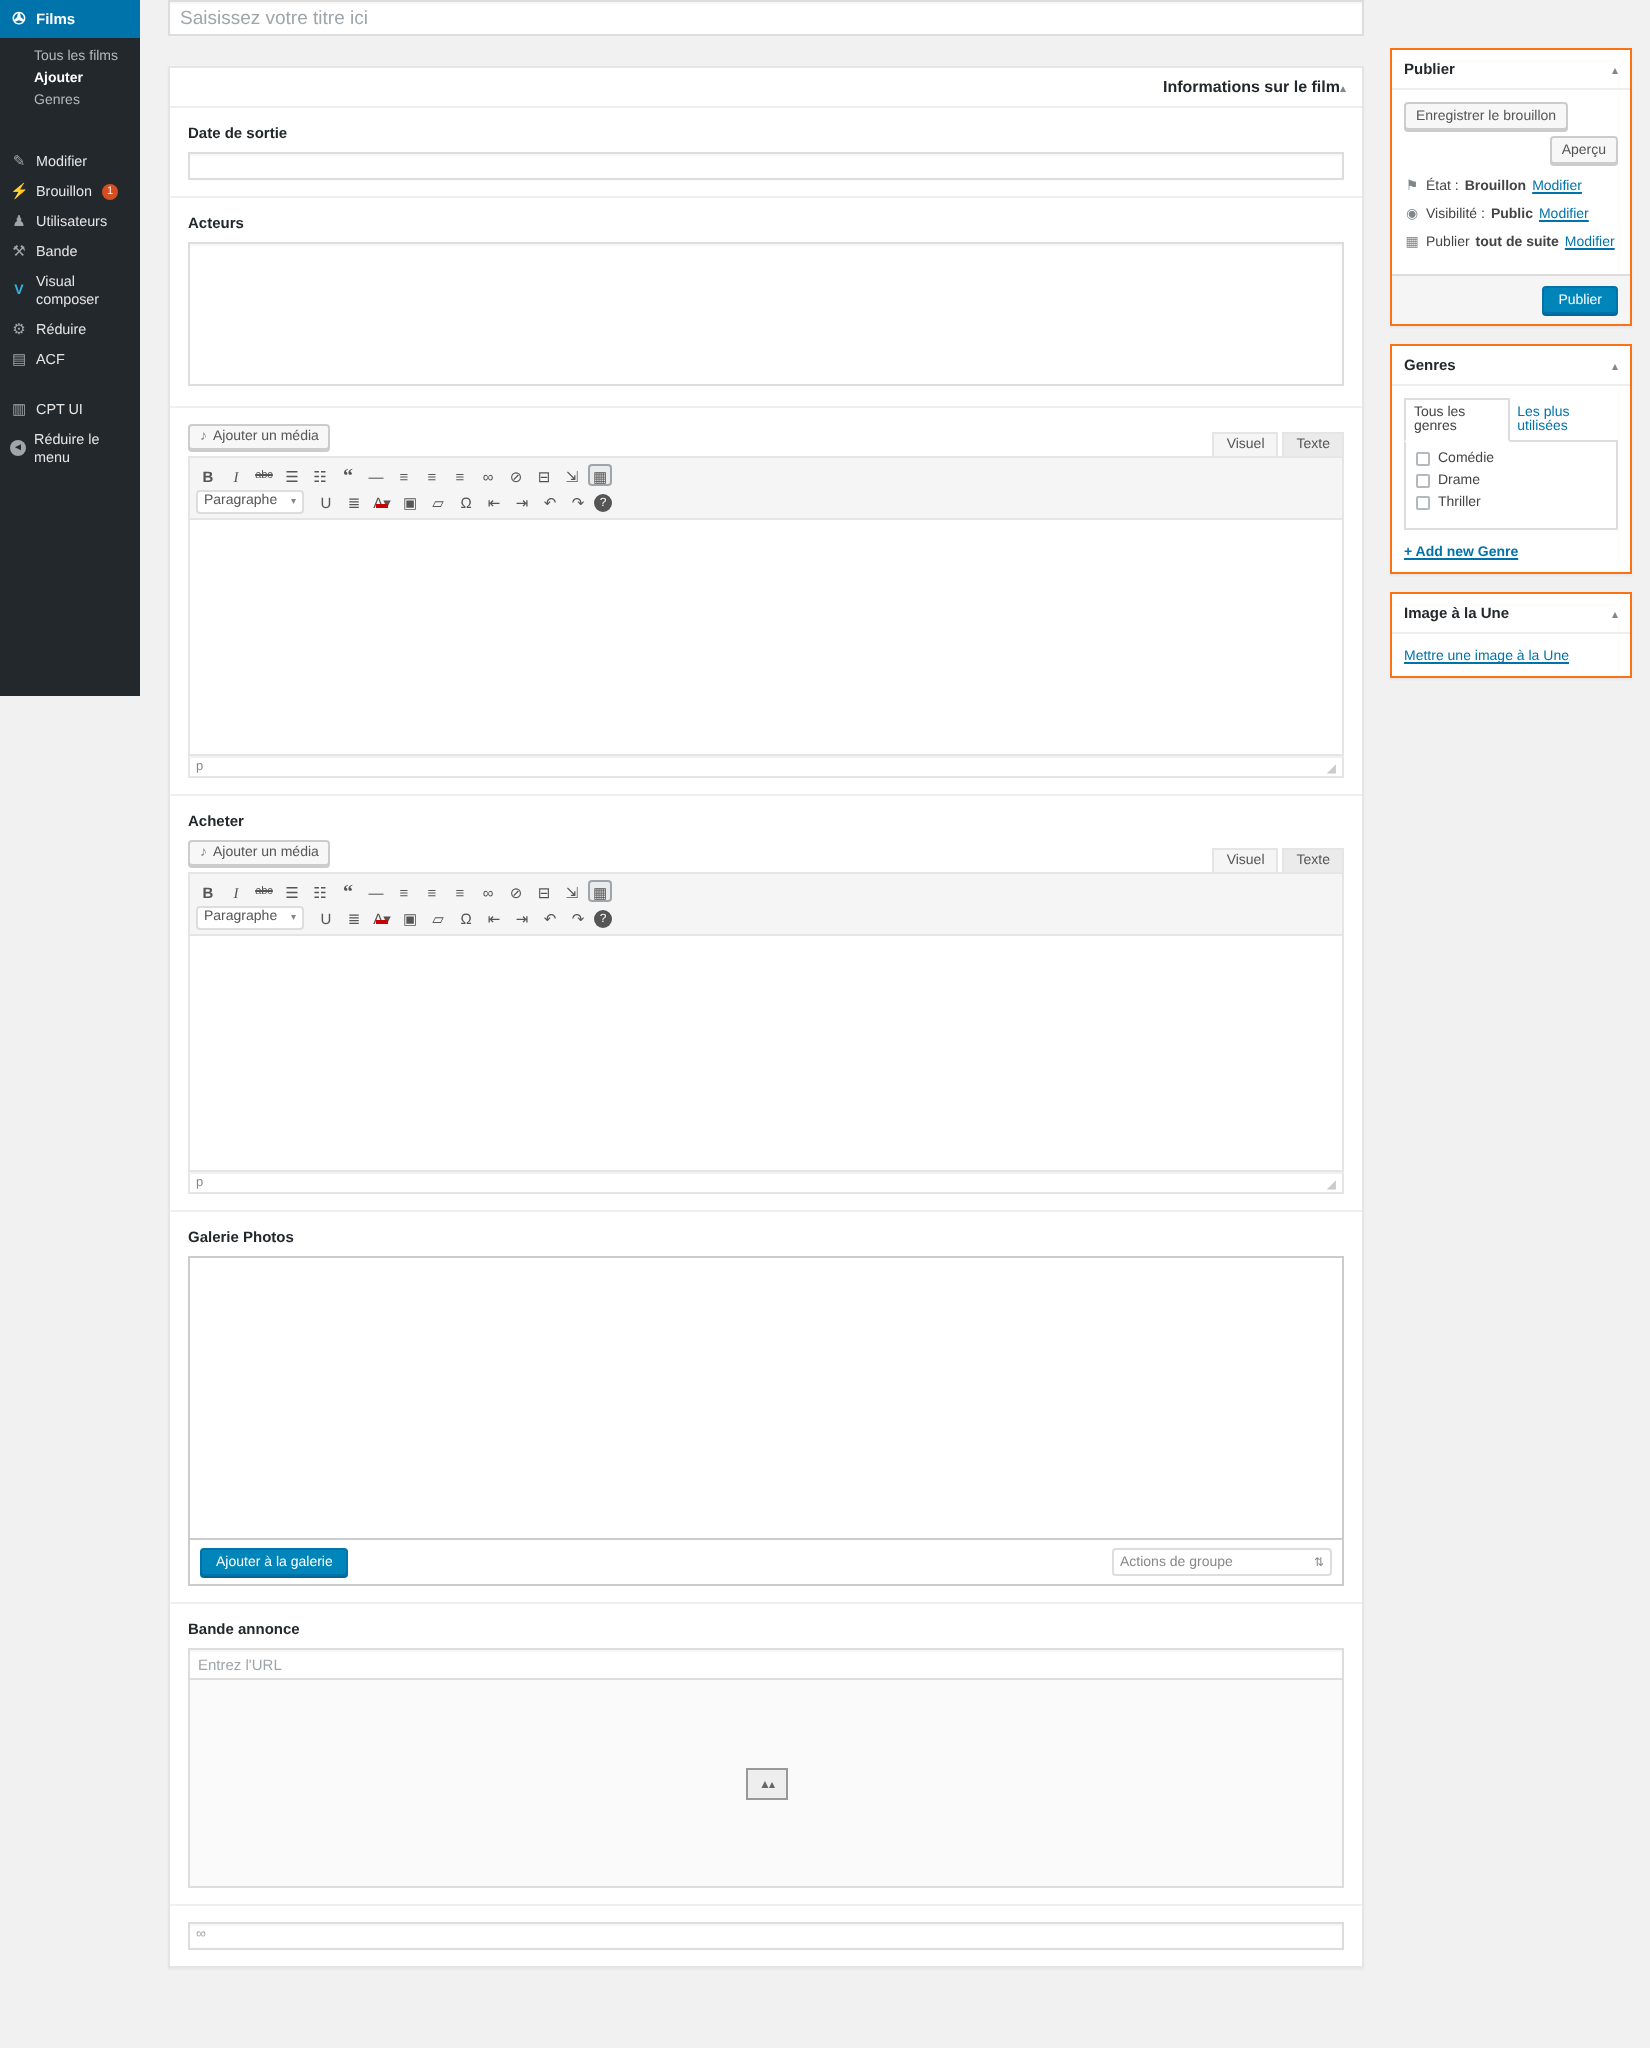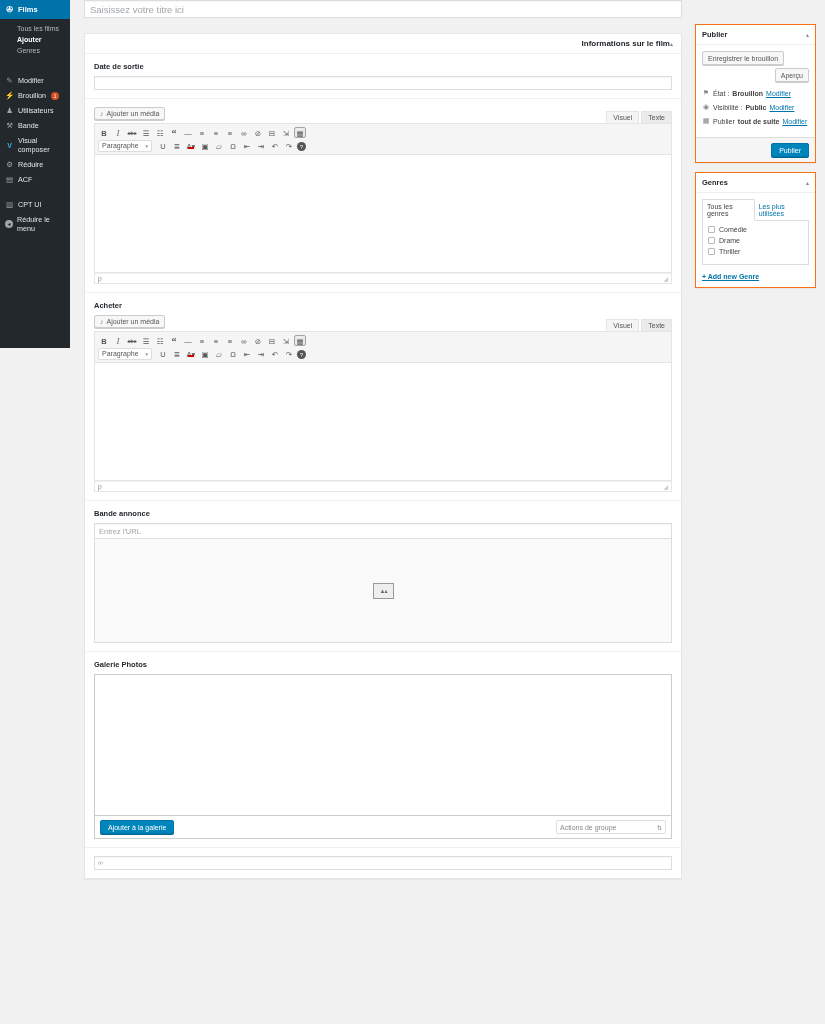--- a/index.html
+++ b/index.html
@@ -202,20 +202,24 @@
     <div class="metabox-header">
       <span class="metabox-title">Informations sur le film</span>
       <span class="toggle">▴</span>
     </div>
 
     <div class="acf-field">
       <span class="field-label">Date de sortie</span>
       <input class="text-input" type="text" style="">
     </div>
 
+    <div class="acf-field">
+      <span class="field-label">Acteurs</span>
+      <textarea class="area-input" style=""></textarea>
+    </div>
 
     <div class="acf-field">
       <div class="editor-header">
         <span class="media-btn">
           <span class="micon">♪</span>
           <span>Ajouter un média</span>
         </span>
         <span class="wp-tabs">
           <span class="wp-tab active">Visuel</span>
           <span class="wp-tab inactive">Texte</span>
@@ -313,38 +317,38 @@
           </div>
       </div>
       <div class="editor-canvas"></div>
       <div class="editor-statusbar">
         <span>p</span>
         <span class="grip">◢</span>
       </div>
     </div>
 
     <div class="acf-field">
-      <span class="field-label">Bande annonce</span>
-      <input class="text-input trailer-input" type="text" placeholder="Entrez l'URL" style="">
-      <div class="trailer-preview">
-        <span class="img-ph">▲▴</span>
-      </div>
-    </div>
-
-    <div class="acf-field">
       <span class="field-label">Galerie Photos</span>
       <div class="gallery-field">
         <div class="gallery-main"></div>
         <div class="gallery-toolbar">
           <span class="btn-primary">Ajouter à la galerie</span>
           <span class="bulk-select">
             <span>Actions de groupe</span>
             <span class="stepper">⇅</span>
           </span>
         </div>
+      </div>
+    </div>
+
+    <div class="acf-field">
+      <span class="field-label">Bande annonce</span>
+      <input class="text-input trailer-input" type="text" placeholder="Entrez l'URL" style="">
+      <div class="trailer-preview">
+        <span class="img-ph">▲▴</span>
       </div>
     </div>
 
     <div class="acf-field">
       <div class="dvd-wrap">
         <span class="link-glyph">∞</span>
         <input class="text-input dvd-input" type="text" style="">
       </div>
     </div>
   </div>
@@ -409,13 +413,22 @@
           </div>
           <div class="gitem">
             <span class="cb"></span>
             <span>Thriller</span>
           </div>
         </div>
       <a class="add-genre">+ Add new Genre</a>
     </div>
   </div>
 
+  <div class="postbox">
+    <div class="postbox-header">
+      <span class="postbox-title">Image à la Une</span>
+      <span class="toggle">▴</span>
+    </div>
+    <div class="pb-body">
+      <a class="feat-link">Mettre une image à la Une</a>
+    </div>
+  </div>
 </div>
 
 </body></html>

